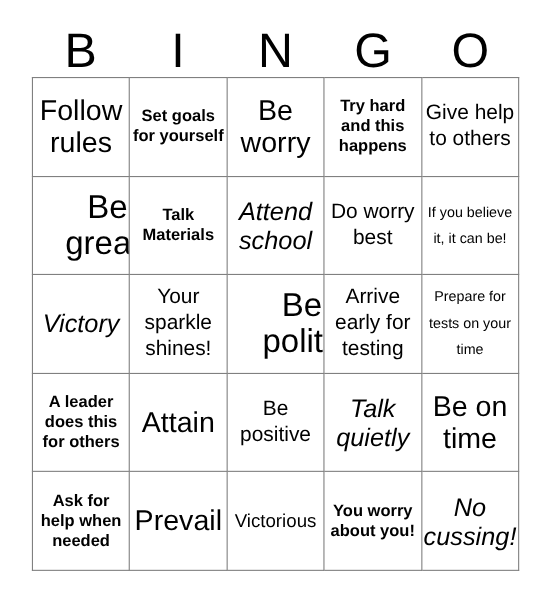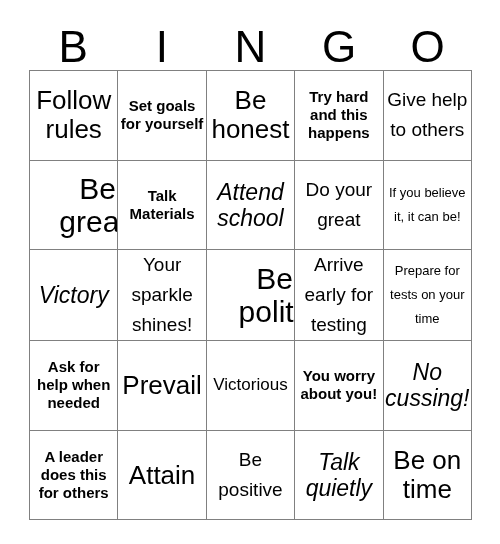--- a/index.html
+++ b/index.html
@@ -56,21 +56,21 @@
   }
   .grid td .txt {
     display: block;
     width: 100%;
   }
 
   
   .fs-xl  { font-size: 30px; line-height: 33px; padding-left: 24px; }
   .fs-lg  { font-size: 26px; line-height: 29px; }
   .fs-md  { font-size: 23px; line-height: 26px; font-style: italic; }
-  .fs-sm  { font-size: 19px; line-height: 30px; }
+  .fs-sm  { font-size: 19px; line-height: 24px; }
   .fs-xs  { font-size: 17px; line-height: 20px; }
   .fs-xxs { font-size: 15px; line-height: 18px; font-weight: bold; }
   .fs-t   { font-size: 13px; line-height: 24px; }
 </style>
 </head>
 <body>
 
 <div class="card">
 
   <div class="header">
@@ -84,41 +84,41 @@
   <table class="grid">
     <tbody>
       <tr>
         <td>
             <span class="txt fs-lg">Follow rules</span>
           </td>
         <td>
             <span class="txt fs-xxs">Set goals for yourself</span>
           </td>
         <td>
-            <span class="txt fs-lg">Be honest</span>
+            <span class="txt fs-lg">Be worry</span>
           </td>
         <td>
             <span class="txt fs-xxs">Try hard and this happens</span>
           </td>
         <td>
             <span class="txt fs-sm">Give help to others</span>
           </td>
       </tr>
       <tr>
         <td>
             <span class="txt fs-xl">Be great!</span>
           </td>
         <td>
             <span class="txt fs-xxs">Talk Materials</span>
           </td>
         <td>
             <span class="txt fs-md">Attend school</span>
           </td>
         <td>
-            <span class="txt fs-sm">Do your great</span>
+            <span class="txt fs-sm">Do worry best</span>
           </td>
         <td>
             <span class="txt fs-t">If you believe it, it can be!</span>
           </td>
       </tr>
       <tr>
         <td>
             <span class="txt fs-md">Victory</span>
           </td>
         <td>
@@ -129,48 +129,48 @@
           </td>
         <td>
             <span class="txt fs-sm">Arrive early for testing</span>
           </td>
         <td>
             <span class="txt fs-t">Prepare for tests on your time</span>
           </td>
       </tr>
       <tr>
         <td>
+            <span class="txt fs-xxs">A leader does this for others</span>
+          </td>
+        <td>
+            <span class="txt fs-lg">Attain</span>
+          </td>
+        <td>
+            <span class="txt fs-sm">Be positive</span>
+          </td>
+        <td>
+            <span class="txt fs-md">Talk quietly</span>
+          </td>
+        <td>
+            <span class="txt fs-lg">Be on time</span>
+          </td>
+      </tr>
+      <tr>
+        <td>
             <span class="txt fs-xxs">Ask for help when needed</span>
           </td>
         <td>
             <span class="txt fs-lg">Prevail</span>
           </td>
         <td>
             <span class="txt fs-xs">Victorious</span>
           </td>
         <td>
             <span class="txt fs-xxs">You worry about you!</span>
           </td>
         <td>
             <span class="txt fs-md">No cussing!</span>
           </td>
       </tr>
-      <tr>
-        <td>
-            <span class="txt fs-xxs">A leader does this for others</span>
-          </td>
-        <td>
-            <span class="txt fs-lg">Attain</span>
-          </td>
-        <td>
-            <span class="txt fs-sm">Be positive</span>
-          </td>
-        <td>
-            <span class="txt fs-md">Talk quietly</span>
-          </td>
-        <td>
-            <span class="txt fs-lg">Be on time</span>
-          </td>
-      </tr>
     </tbody>
   </table>
 
 </div>
 
 </body></html>

